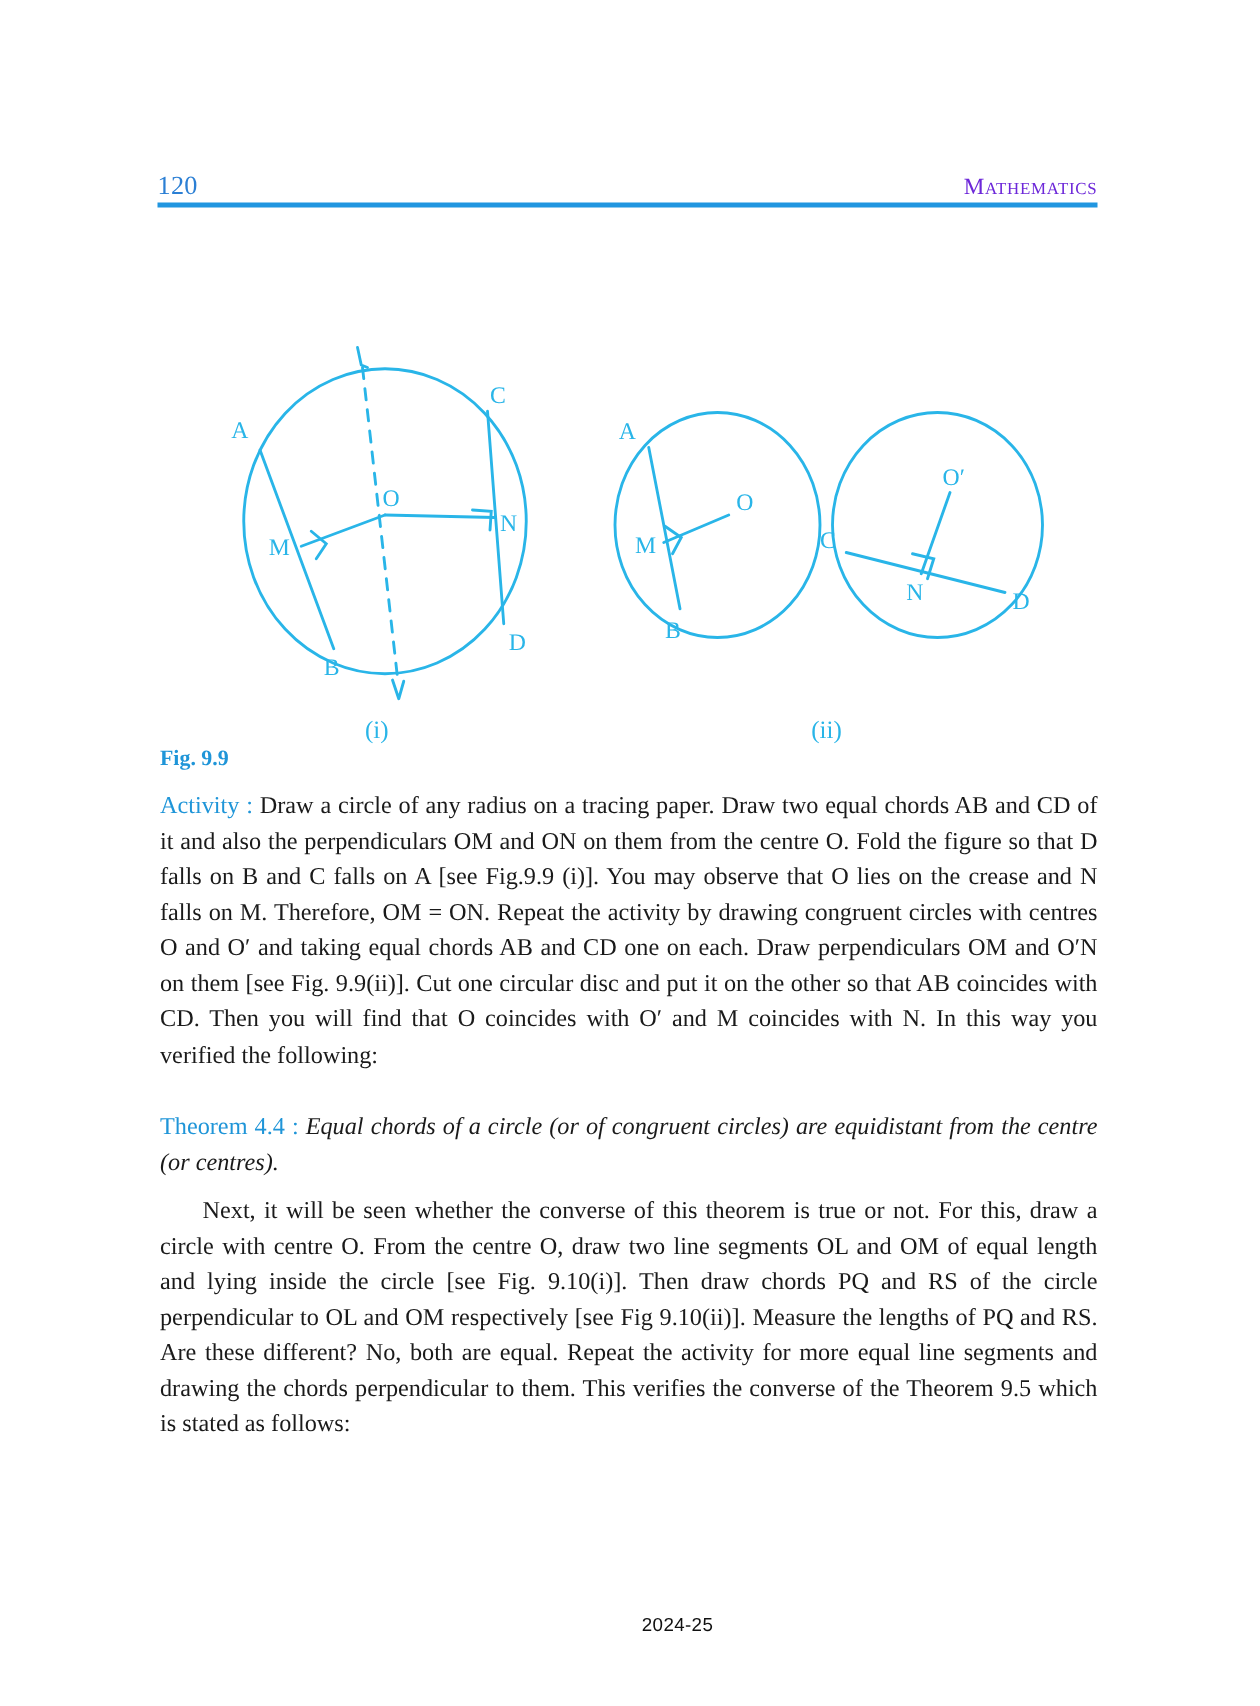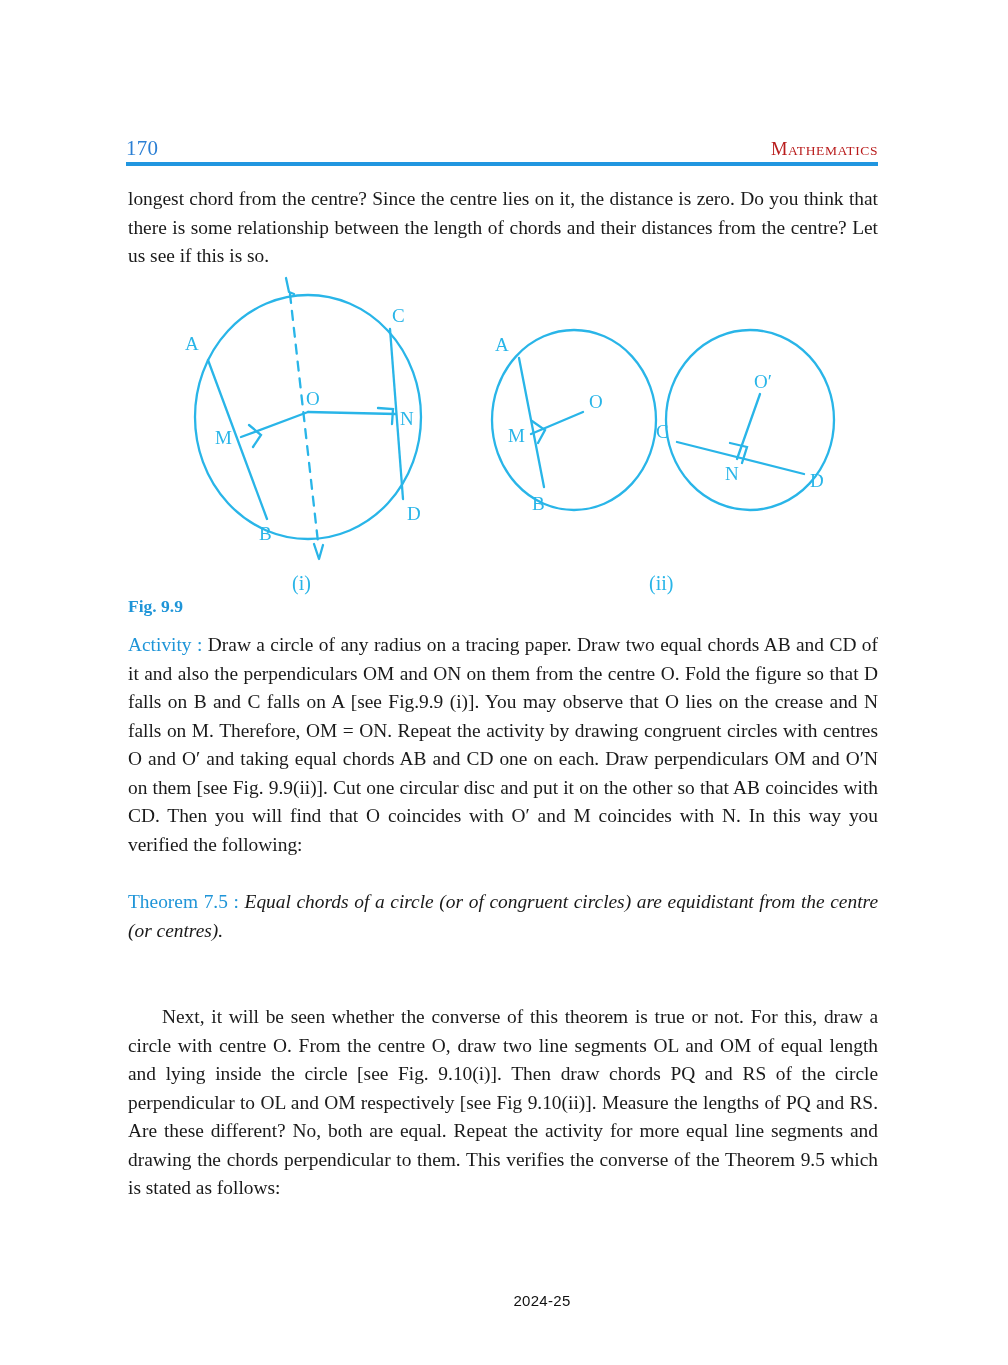--- a/index.html
+++ b/index.html
@@ -36,21 +36,21 @@
     align-items: baseline;
     justify-content: space-between;
     height: 26px;
   }
   .page-number {
     font-size: 21px;
     color: #2b7fd4;
     letter-spacing: 0.2px;
   }
   .header-subject {
-    color: #b91c1c;
+    color: #6d28d9;
     font-size: 13.5px;
     letter-spacing: 0.6px;
   }
   .header-subject .cap {
     font-size: 18.5px;
   }
   .header-rule {
     position: absolute;
     left: 0;
     top: 26px;
@@ -74,21 +74,21 @@
   .para-theorem  { top: 888px; }
   .para-next     { top: 955px; }
 
   .lead-blue {
     color: #1f95d8;
     font-weight: normal;
   }
   .italic {
     font-style: italic;
   }
-  .indent { text-indent: 34px; margin-top: 48px; }
+  .indent { text-indent: 34px; }
 
   
   .figure {
     position: absolute;
     left: 128px;
     top: 272px;
     width: 752px;
     height: 340px;
   }
   .figure svg {
@@ -118,27 +118,26 @@
     padding-left: 38px;
   }
 </style>
 </head>
 <body>
 
 <div class="page">
 
   <div class="header">
     <div class="header-row">
-      <span class="page-number">170</span>
+      <span class="page-number">120</span>
       <span class="header-subject"><span class="cap">M</span><span>ATHEMATICS</span></span>
     </div>
     <div class="header-rule"></div>
   </div>
 
-  <div class="body-text para-intro">longest chord from the centre? Since the centre lies on it, the distance is zero. Do you think that there is some relationship between the length of chords and their distances from the centre? Let us see if this is so.</div>
 
   <div class="figure">
     <svg width="752" height="340" viewBox="0 0 752 340" xmlns="http://www.w3.org/2000/svg">
       <g fill="none" stroke="#29b5e8" stroke-width="2.3" stroke-linecap="round">
 
         <g>
 
           <ellipse cx="180" cy="145" rx="113" ry="122"></ellipse>
 
           <line x1="80" y1="88" x2="139" y2="247"></line>
@@ -204,19 +203,19 @@
         <text x="164" y="318" font-size="20">(i)</text>
         <text x="521" y="318" font-size="20">(ii)</text>
       </g>
     </svg>
   </div>
 
   <div class="fig-caption">Fig. 9.9</div>
 
   <div class="body-text para-activity"><span class="lead-blue">Activity :</span><span> Draw a circle of any radius on a tracing paper. Draw two equal chords AB and CD of it and also the perpendiculars OM and ON on them from the centre O. Fold the figure so that D falls on B and C falls on A [see Fig.9.9 (i)]. You may observe that O lies on the crease and N falls on M. Therefore, OM = ON. Repeat the activity by drawing congruent circles with centres O and O′ and taking equal chords AB and CD one on each. Draw perpendiculars OM and O′N on them [see Fig. 9.9(ii)]. Cut one circular disc and put it on the other so that AB coincides with CD. Then you will find that O coincides with O′ and M coincides with N. In this way you verified the following:</span></div>
 
-  <div class="body-text para-theorem"><span class="lead-blue">Theorem 7.5 :</span><span class="italic"> Equal chords of a circle (or of congruent circles) are equidistant from the centre (or centres).</span></div>
+  <div class="body-text para-theorem"><span class="lead-blue">Theorem 4.4 :</span><span class="italic"> Equal chords of a circle (or of congruent circles) are equidistant from the centre (or centres).</span></div>
 
   <div class="body-text para-next indent">Next, it will be seen whether the converse of this theorem is true or not. For this, draw a circle with centre O. From the centre O, draw two line segments OL and OM of equal length and lying inside the circle [see Fig. 9.10(i)]. Then draw chords PQ and RS of the circle perpendicular to OL and OM respectively [see Fig 9.10(ii)]. Measure the lengths of PQ and RS. Are these different? No, both are equal. Repeat the activity for more equal line segments and drawing the chords perpendicular to them. This verifies the converse of the Theorem 9.5 which is stated as follows:</div>
 
   <div class="footer">2024-25</div>
 
 </div>
 
 </body></html>

